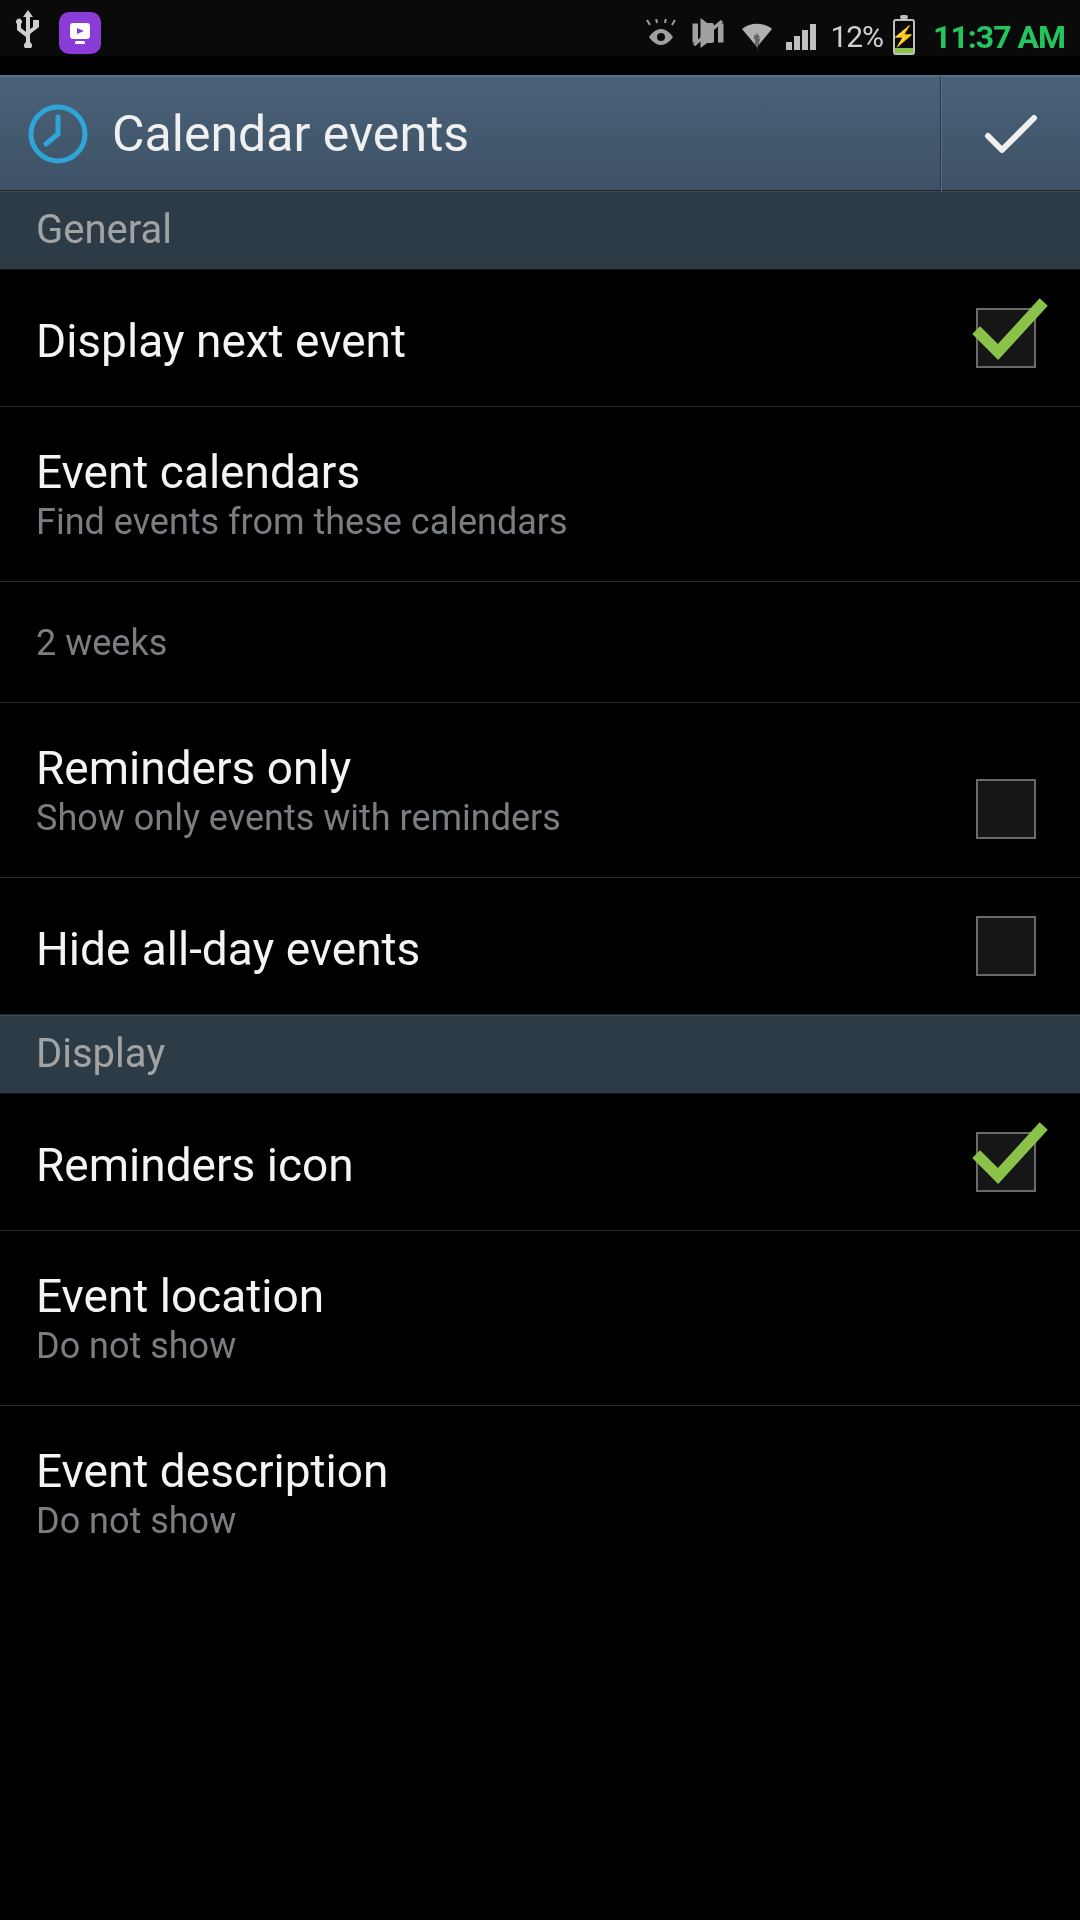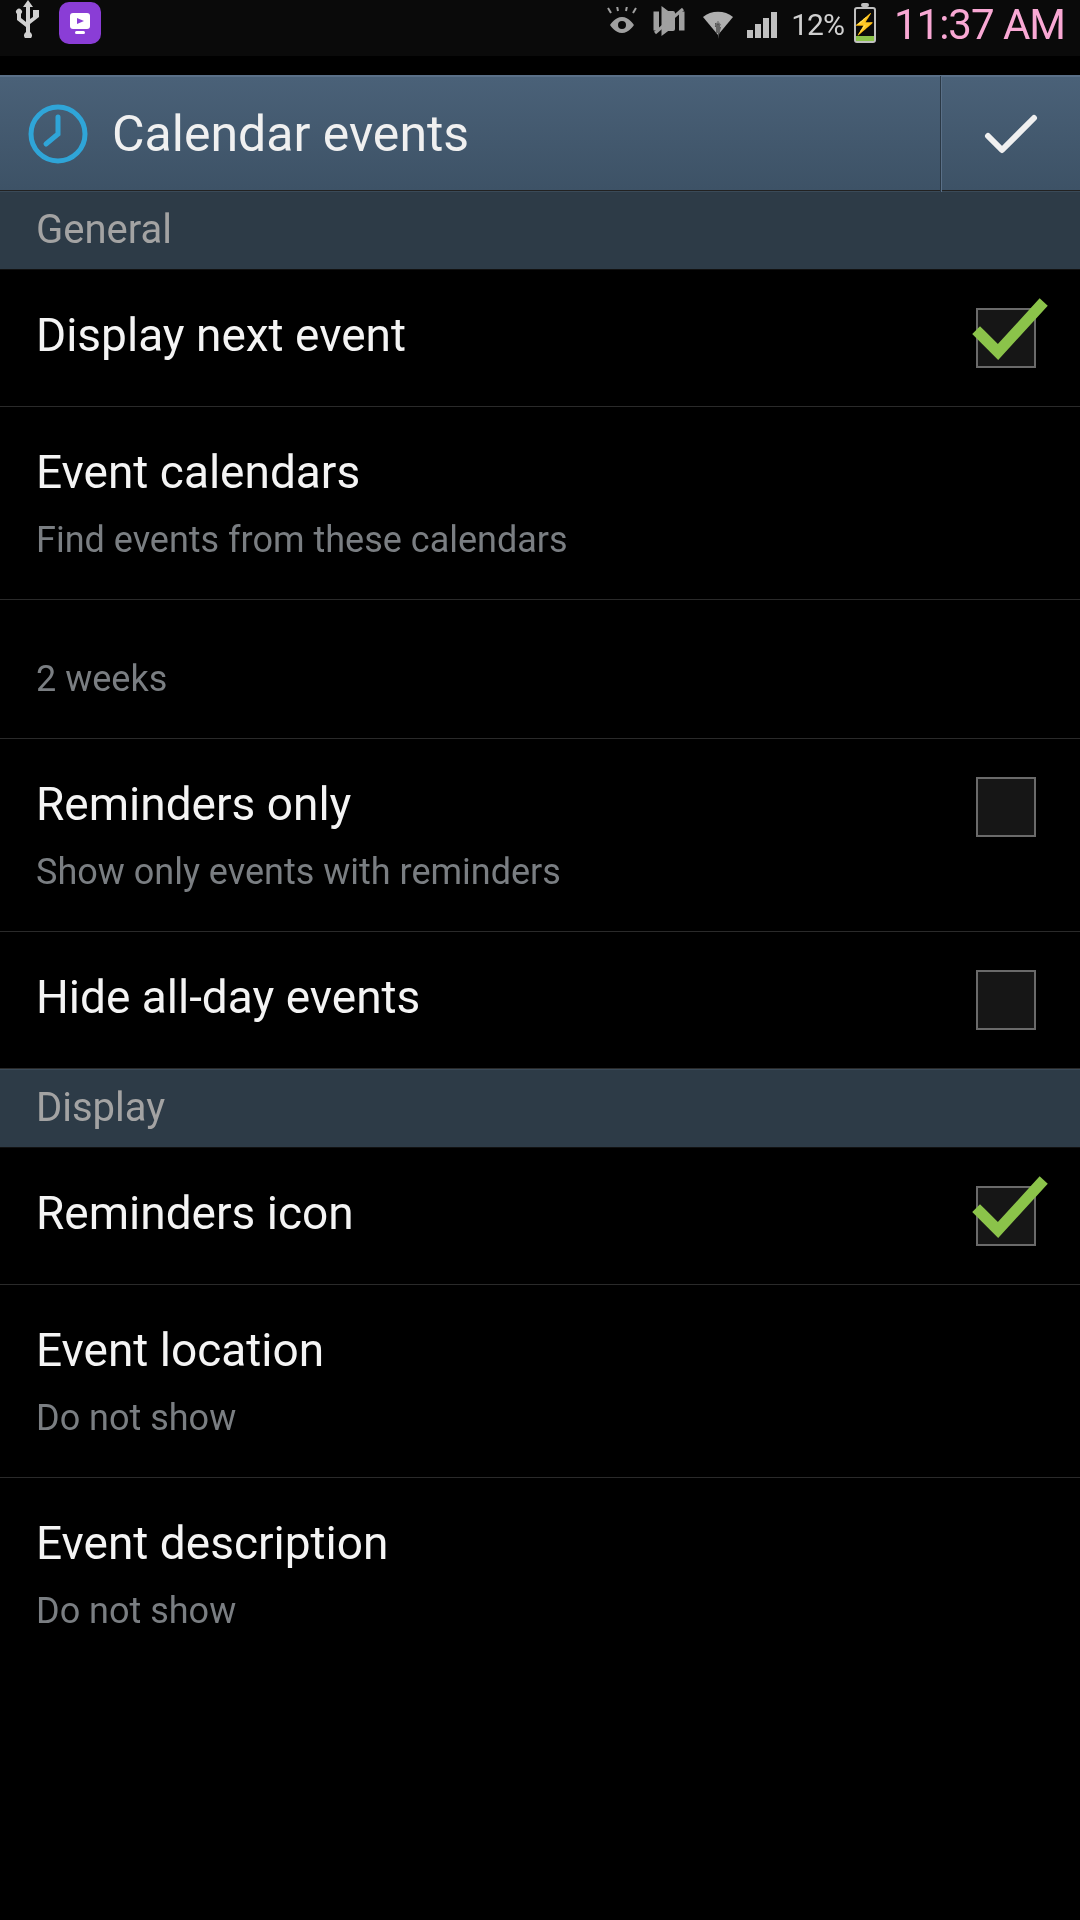--- a/index.html
+++ b/index.html
@@ -8,21 +8,21 @@
       height: 1920px;
       background: #000;
       font-family: -apple-system, BlinkMacSystemFont, "Segoe UI", Roboto, sans-serif;
       overflow: hidden;
     }
 
     .status-bar {
       height: 56px;
       background: #0a0a0a;
       display: flex;
-      align-items: flex-start;
+      align-items: flex-end;
       padding: 0 15px;
       color: #d0d0d0;
     }
     .status-left { display: flex; align-items: center; gap: 18px; }
     .status-right { margin-left: auto; display: flex; align-items: center; gap: 10px; }
     .usb-icon { color: #d0d0d0; font-size: 32px; }
     .app-icon {
       width: 42px; height: 42px;
       background: #8a3dd6;
       border-radius: 10px;
@@ -34,21 +34,21 @@
     .battery-icon {
       width: 22px; height: 36px;
       border: 2px solid #c0c0c0;
       border-radius: 3px;
       position: relative;
       margin-right: 8px;
     }
     .battery-icon::before { content:''; position:absolute; top:-6px; left:5px; width:8px; height:4px; background:#c0c0c0; border-radius:2px; }
     .battery-icon::after { content:''; position:absolute; bottom:0; left:0; right:0; height:15%; background:#8bc34a; }
     .battery-bolt { position:absolute; top:50%; left:50%; transform:translate(-50%,-55%); color:#8bc34a; font-size:20px; }
-    .clock { font-size: 42px; color: #f9a8d4; font-weight: 400; letter-spacing: -1px; }
+    .clock { font-size: 32px; color: #22c55e; font-weight: 700; letter-spacing: -1px; }
 
     .action-bar {
       height: 116px;
       background: linear-gradient(to bottom, #4a6178, #3d5266);
       display: flex;
       align-items: center;
       border-top: 2px solid #5a7088;
       border-bottom: 1px solid #222;
       margin-top: 19px;
     }
@@ -79,25 +79,25 @@
       font-size: 40px;
       padding: 14px 36px 16px;
       border-top: 1px solid #3a4a58;
       border-bottom: 1px solid #111;
     }
 
     .list-item {
       padding: 38px 36px;
       border-bottom: 1px solid #2a2a2a;
       display: flex;
-      align-items: flex-start;
+      align-items: flex-end;
     }
     .list-item-text { flex: 1; }
     .item-title { color: #f4f4f4; font-size: 46px; font-weight: 400; }
-    .item-subtitle { color: #7a7e82; font-size: 36px; margin-top: 20px; }
+    .item-subtitle { color: #7a7e82; font-size: 36px; margin-top: 2px; }
 
     .checkbox {
       width: 60px; height: 60px;
       border: 2px solid #6a6a6a;
       background: #161616;
       margin-right: 8px;
       position: relative;
       flex-shrink: 0;
     }
     .checkbox.checked svg { display: block; }

